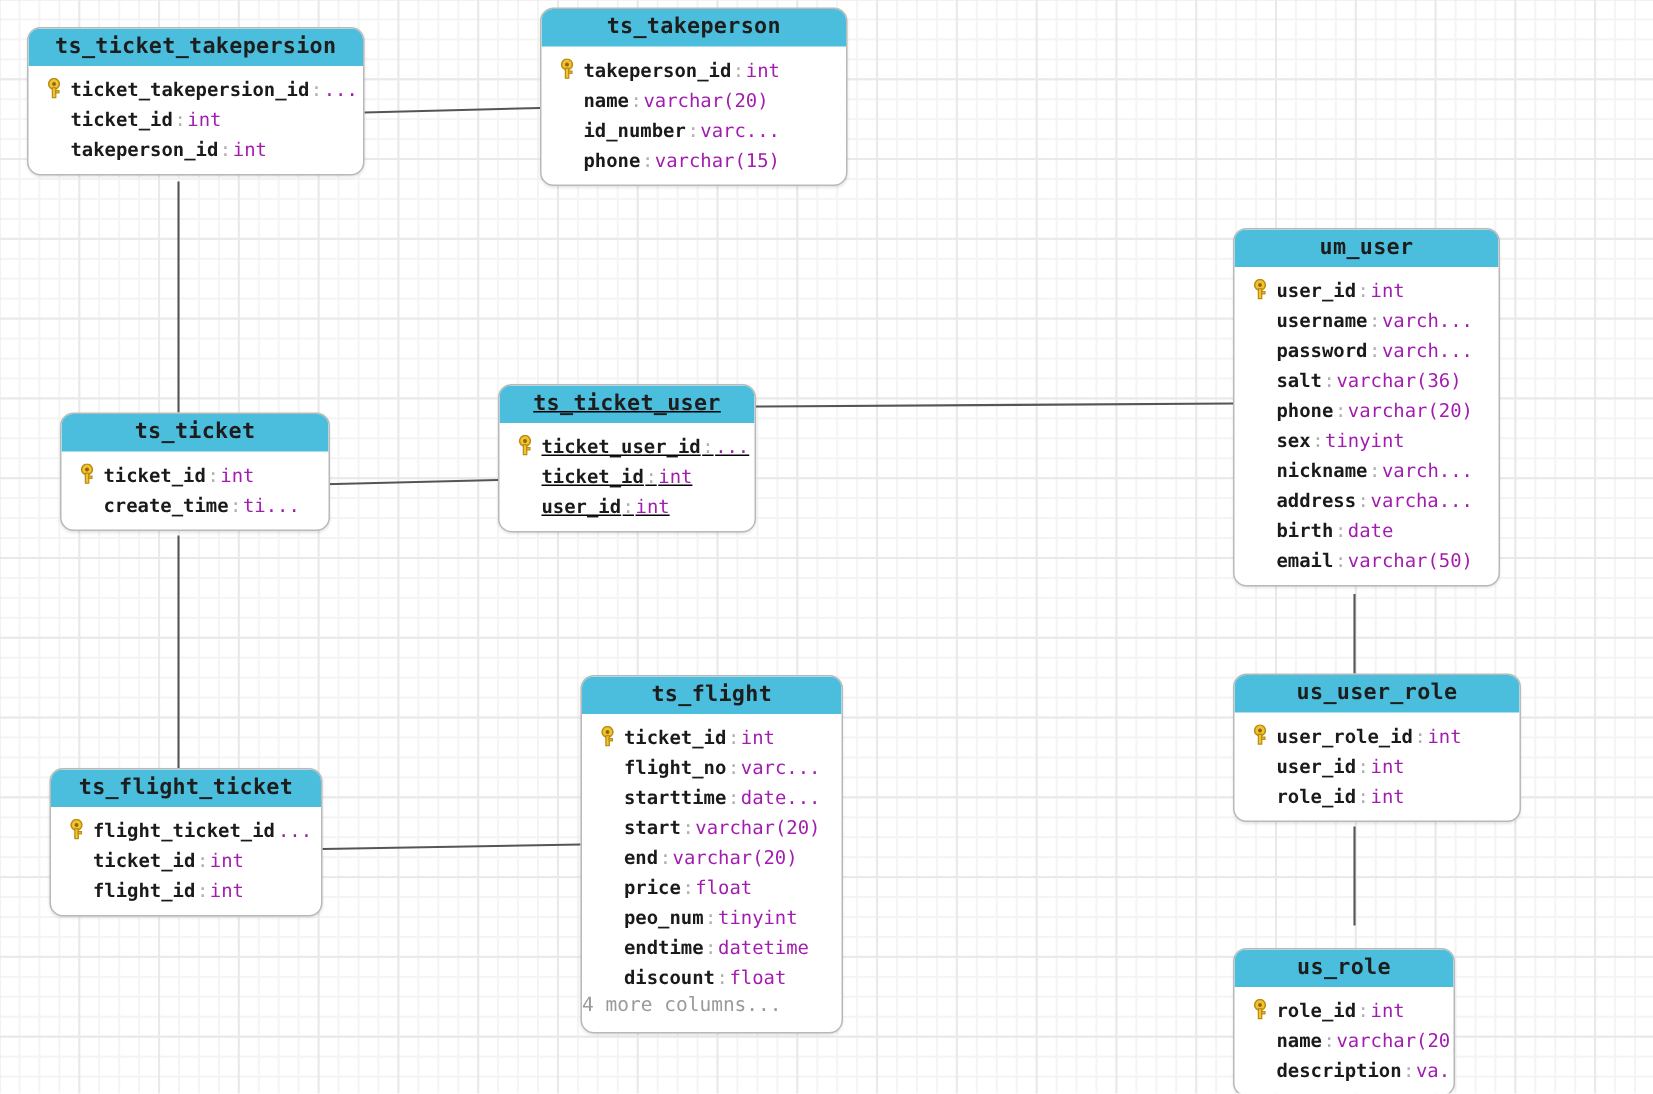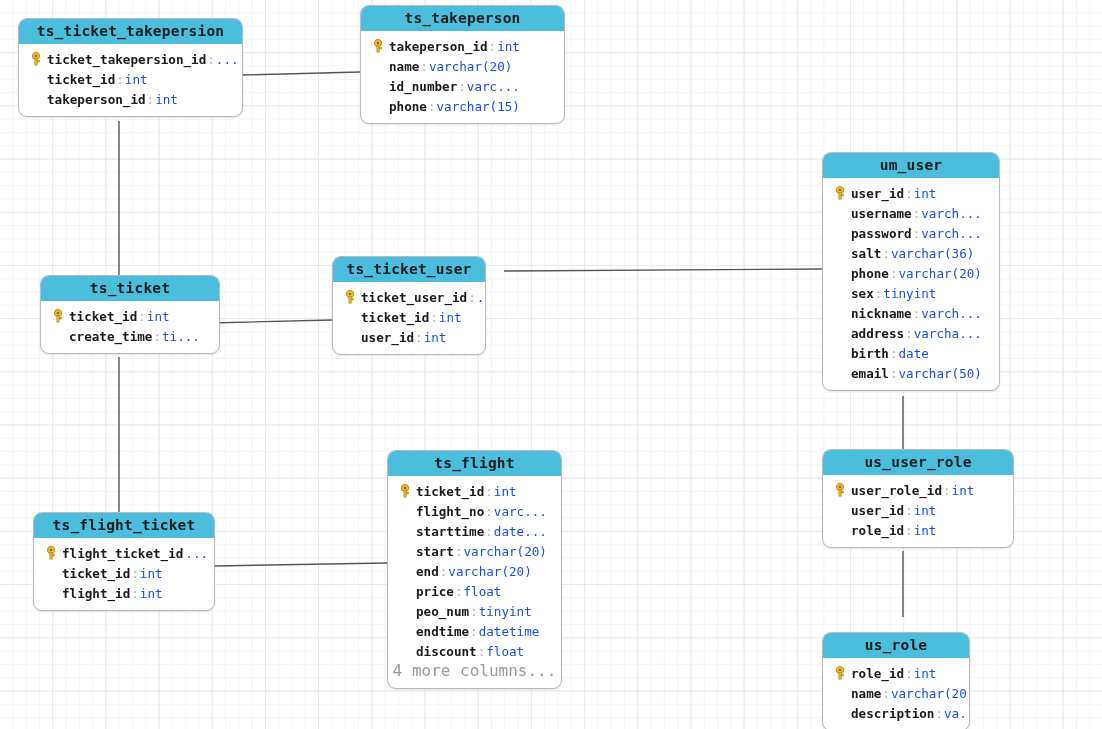--- a/index.html
+++ b/index.html
@@ -79,28 +79,28 @@
   .col-name {
     font-weight: bold;
     color: #1a1a1a;
     text-align: right;
   }
   .col-sep {
     color: #b0b0b0;
     padding: 0 1px;
   }
   .col-type {
-    color: #1d4ed8;
+    color: #a21caf;
     text-align: center;
   }
   .more-row {
     height: 20px;
-    font-size: 16px;
+    font-size: 13px;
     color: #9a9a9a;
-    text-align: center;
+    text-align: left;
     white-space: nowrap;
     line-height: 20px;
   }
 </style>
 </head>
 <body>
 
 <div id="canvas">
   <svg id="edges">
       <line x1="243" y1="75" x2="360" y2="72" stroke="#555555" stroke-width="1.4"></line>
@@ -268,21 +268,21 @@
             <span class="col-type">int</span>
           </div>
           <div class="col-row">
             <span class="key-slot"></span>
             <span class="col-name">create_time</span>
             <span class="col-sep">:</span>
             <span class="col-type">ti...</span>
           </div>
         </div>
       </div>
-      <div class="table-node" style="left: 332px; top: 256px; width: 154px;">
+      <div class="table-node" style="left: 332px; top: 256px; width: 172px; text-decoration: underline;">
         <div class="table-header">ts_ticket_user</div>
         <div class="table-body">
           <div class="col-row">
             <span class="key-slot">
               <svg class="key-icon" width="13" height="14" viewBox="0 0 13 14">
                 <circle cx="5" cy="4" r="3.6" fill="#f2c230" stroke="#b98b10" stroke-width="1"></circle>
                 <circle cx="5" cy="4" r="1.3" fill="#8a6a10"></circle>
                 <rect x="3.9" y="6.5" width="2.3" height="6.6" fill="#f2c230" stroke="#b98b10" stroke-width="0.8"></rect>
                 <rect x="6.1" y="8.4" width="2.2" height="1.5" fill="#f2c230" stroke="#b98b10" stroke-width="0.8"></rect>
               </svg>

